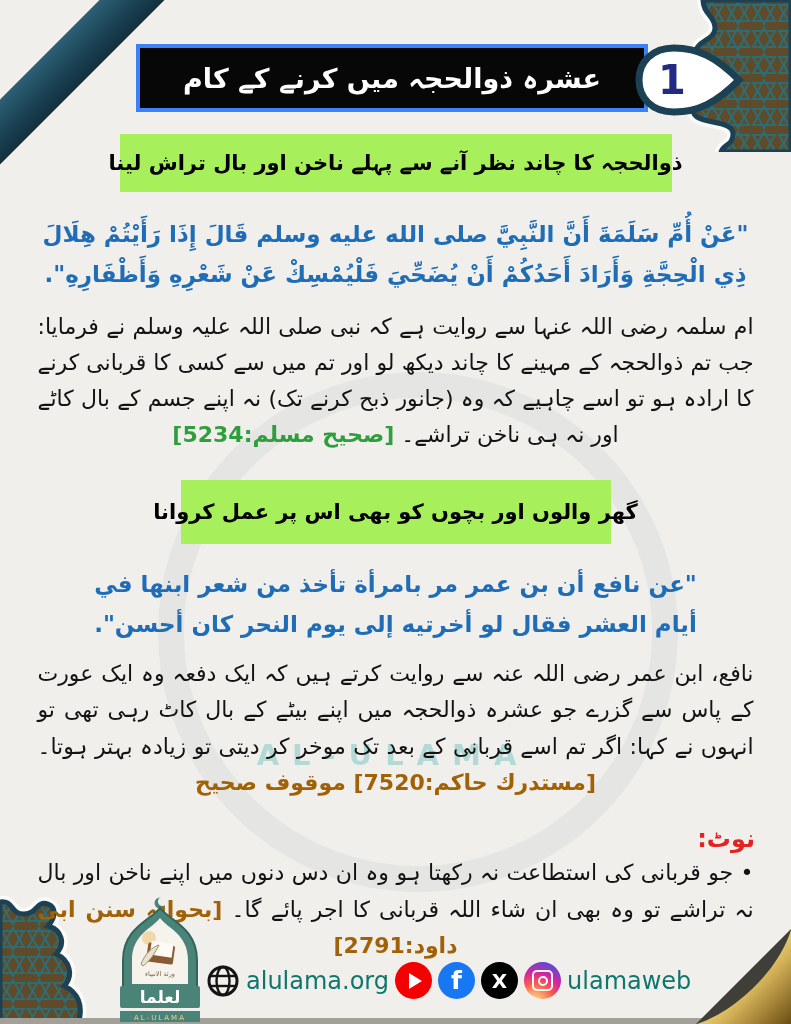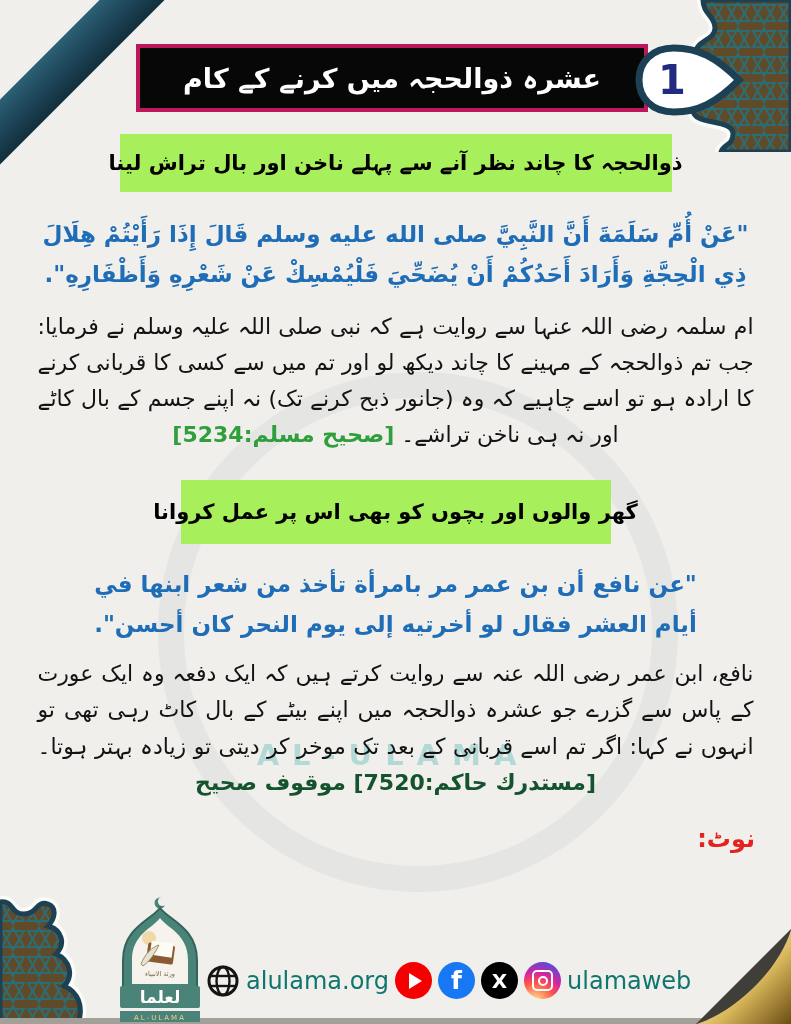--- a/index.html
+++ b/index.html
@@ -18,39 +18,39 @@
   .fold-top{left:112px;top:0;width:36px;height:29px;clip-path:polygon(0 0,100% 0,18% 100%);}
   .fold-left{left:0;top:112px;width:29px;height:36px;clip-path:polygon(0 0,100% 18%,0 100%);}
   .ribbon{position:absolute;left:-84px;top:43px;width:300px;height:46px;z-index:2;
     background:linear-gradient(180deg,#2d6077 0%,#1c4456 55%,#132f3d 100%);
     transform:rotate(-45deg);}
   
   .corner-tr{position:absolute;right:0;top:0;z-index:1;}
   .corner-bl{position:absolute;left:0;bottom:0;z-index:1;}
   
   .title-box{position:absolute;left:136px;top:44px;width:512px;height:68px;
-    background:#070707;border:4px solid #be185d;box-sizing:border-box;z-index:3;
+    background:#070707;border:4px solid #3b82f6;box-sizing:border-box;z-index:3;
     display:flex;align-items:center;justify-content:center;}
   .title-box span{color:#ffffff;font-size:27px;font-weight:bold;direction:rtl;white-space:nowrap;}
   .badge{position:absolute;left:612px;top:40px;z-index:4;}
   
   .content{position:relative;z-index:2;padding-top:130px;}
   .green-bar{background:#a8ef5c;display:flex;align-items:center;justify-content:center;
     color:#000;font-weight:bold;direction:rtl;white-space:nowrap;}
   .g1{width:552px;height:58px;margin:4px auto;font-size:21px;}
   .g2{width:430px;height:64px;margin:26px auto 0;font-size:21px;}
   .arabic{color:#1e6db6;font-weight:bold;text-align:center;line-height:1.75;direction:rtl;}
   .a1{font-size:23px;width:706px;margin:22px auto 0;}
   .a2{font-size:23px;width:620px;margin:20px auto 0;}
   .urdu{color:#131313;font-size:22px;line-height:1.65;text-align:justify;text-align-last:center;
     margin:14px auto 0;width:716px;direction:rtl;}
   .u2{margin-top:12px;}
   .cite{font-weight:bold;}
   .cite-green{color:#2f9e3c;}
-  .cite-violet{color:#14532d;}
+  .cite-violet{color:#a16207;}
   .note-label{color:#e42320;font-weight:bold;font-size:24px;direction:rtl;text-align:right;
     padding-right:36px;margin-top:24px;}
   .note-text{margin-top:2px;}
   
   .logo{position:absolute;left:105px;top:894px;z-index:3;}
   
   .footer{position:absolute;left:206px;top:962px;display:flex;align-items:center;gap:6px;z-index:3;}
   .site,.handle{font-size:24px;color:#0f766e;}
   .icon-circle{width:37px;height:37px;border-radius:50%;display:flex;align-items:center;
     justify-content:center;color:#fff;font-weight:bold;flex:0 0 auto;}
@@ -120,20 +120,22 @@
       <span>گھر والوں اور بچوں کو بھی اس پر عمل کروانا</span>
     </div>
 
     <div class="arabic a2">"عن نافع أن بن عمر مر بامرأة تأخذ من شعر ابنها في أيام العشر فقال لو أخرتيه إلى يوم النحر كان أحسن".</div>
 
     <p class="urdu u2"><span>نافع، ابن عمر رضی اللہ عنہ سے روایت کرتے ہیں کہ ایک دفعہ وہ ایک عورت کے پاس سے گزرے جو عشرہ ذوالحجہ میں اپنے بیٹے کے بال کاٹ رہی تھی تو انہوں نے کہا: اگر تم اسے قربانی کے بعد تک موخر کر دیتی تو زیادہ بہتر ہوتا۔</span>
       <span class="cite cite-violet">[مستدرك حاكم:7520] موقوف صحیح</span></p>
 
     <div class="note-label">نوٹ:</div>
 
+    <p class="urdu note-text"><span>• جو قربانی کی استطاعت نہ رکھتا ہو وہ ان دس دنوں میں اپنے ناخن اور بال نہ تراشے تو وہ بھی ان شاء اللہ قربانی کا اجر پائے گا۔</span>
+      <span class="cite cite-violet">[بحوالہ سنن ابی داود:2791]</span></p>
 
   </div>
 
   <svg class="corner-bl" width="96" height="150" viewBox="0 0 96 150">
     <path d="M0,28 C14,26 10,40 24,40 C38,40 36,26 48,30 C58,34 54,46 48,52 C62,56 66,70 56,80 C70,86 74,102 64,112 C78,118 84,132 78,150 L0,150 Z" fill="none" stroke="#fbfbf8" stroke-width="12"></path>
     <path d="M0,28 C14,26 10,40 24,40 C38,40 36,26 48,30 C58,34 54,46 48,52 C62,56 66,70 56,80 C70,86 74,102 64,112 C78,118 84,132 78,150 L0,150 Z" fill="url(#geoPat)" stroke="#1c4154" stroke-width="5"></path>
   </svg>
 
   <svg class="logo" width="110" height="128" viewBox="0 0 110 128">
     <circle cx="55" cy="9" r="5.5" fill="#4a8377"></circle>

